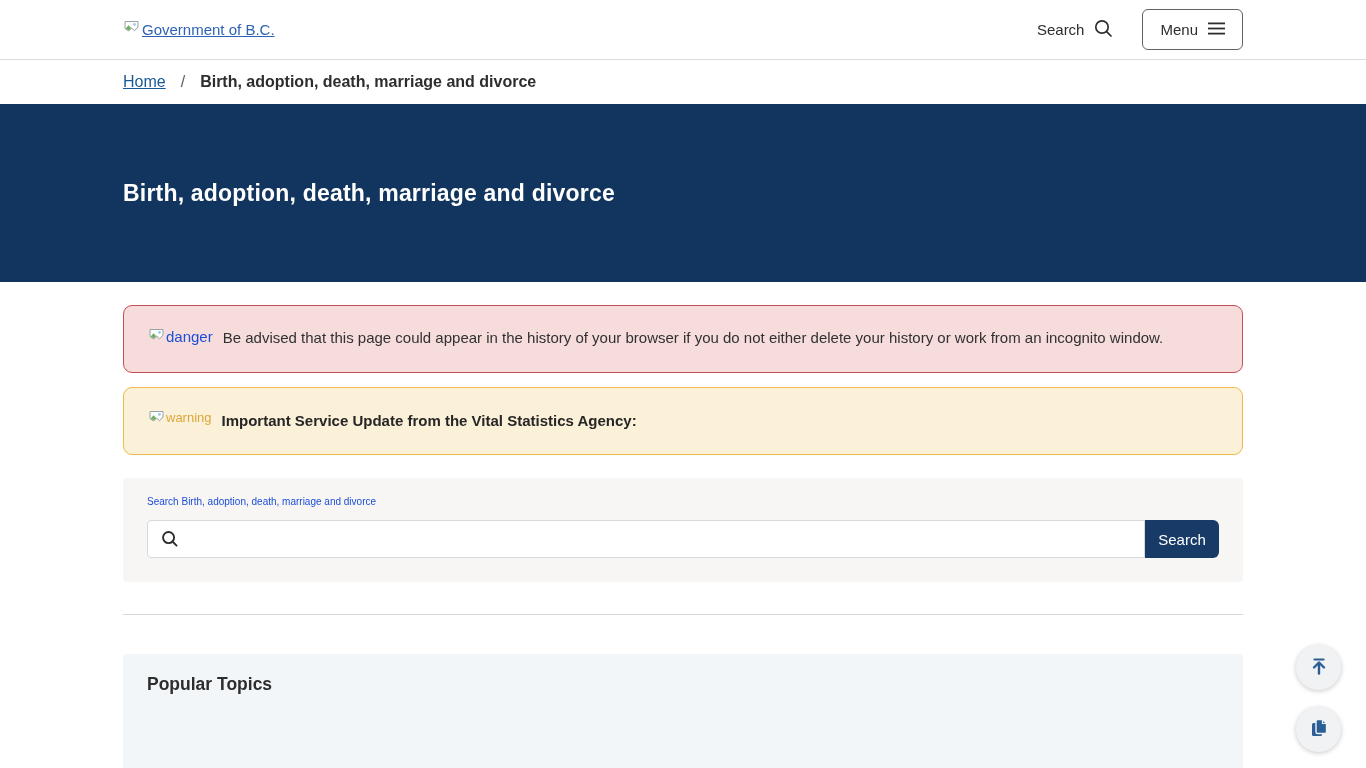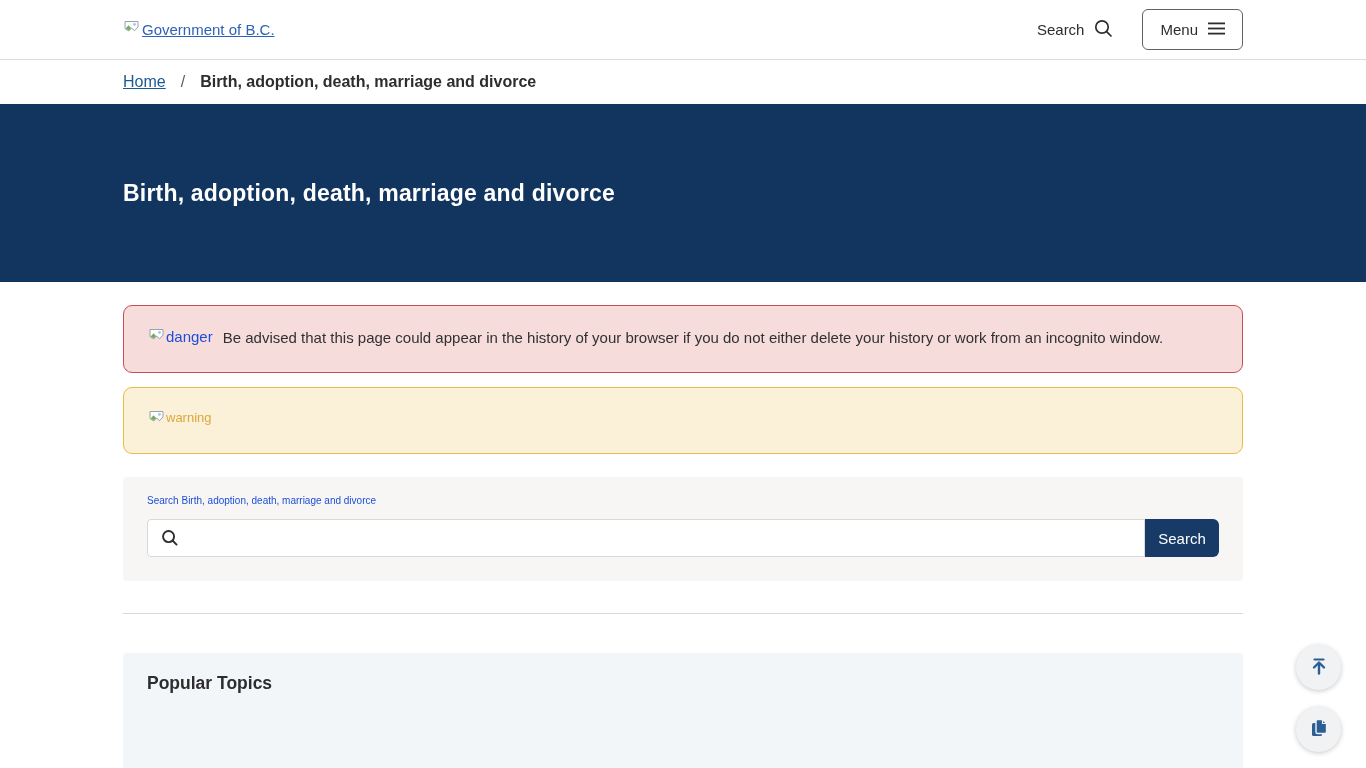--- a/index.html
+++ b/index.html
@@ -139,20 +139,21 @@
     <span class="alert-iconcell">
       <span class="broken-img">
         <svg width="17" height="16" viewBox="0 0 16 16">
           <path d="M1.5 1.5 H14.5 V7 L11 10.8 L8.2 8 L5.2 11 L1.5 8.6 Z" fill="#fdfdfd" stroke="#98a2ab" stroke-width="1"></path>
           <path d="M2.4 8.2 L5 5.2 L7.4 7.8 V8.6 L5.1 10.6 L2.4 8.4 Z" fill="#6fae5e"></path>
           <circle cx="11" cy="4.4" r="1.3" fill="#9cc3e5"></circle>
         </svg>
       </span>
       <span class="alt-warning">warning</span>
     </span>
+    <div class="alert-heading">Important Service Update from the Vital Statistics Agency:</div>
   </div>
 
   <div class="search-panel">
     <label>Search Birth, adoption, death, marriage and divorce</label>
     <div class="search-row">
       <div class="input-wrap">
         <span>
           <svg width="20" height="20" viewBox="0 0 21 21" fill="none">
             <circle cx="9" cy="9" r="5.8" stroke="#2d2d2d" stroke-width="2"></circle>
             <path d="M13.4 13.4 L17.4 17.4" stroke="#2d2d2d" stroke-width="2" stroke-linecap="round"></path>

